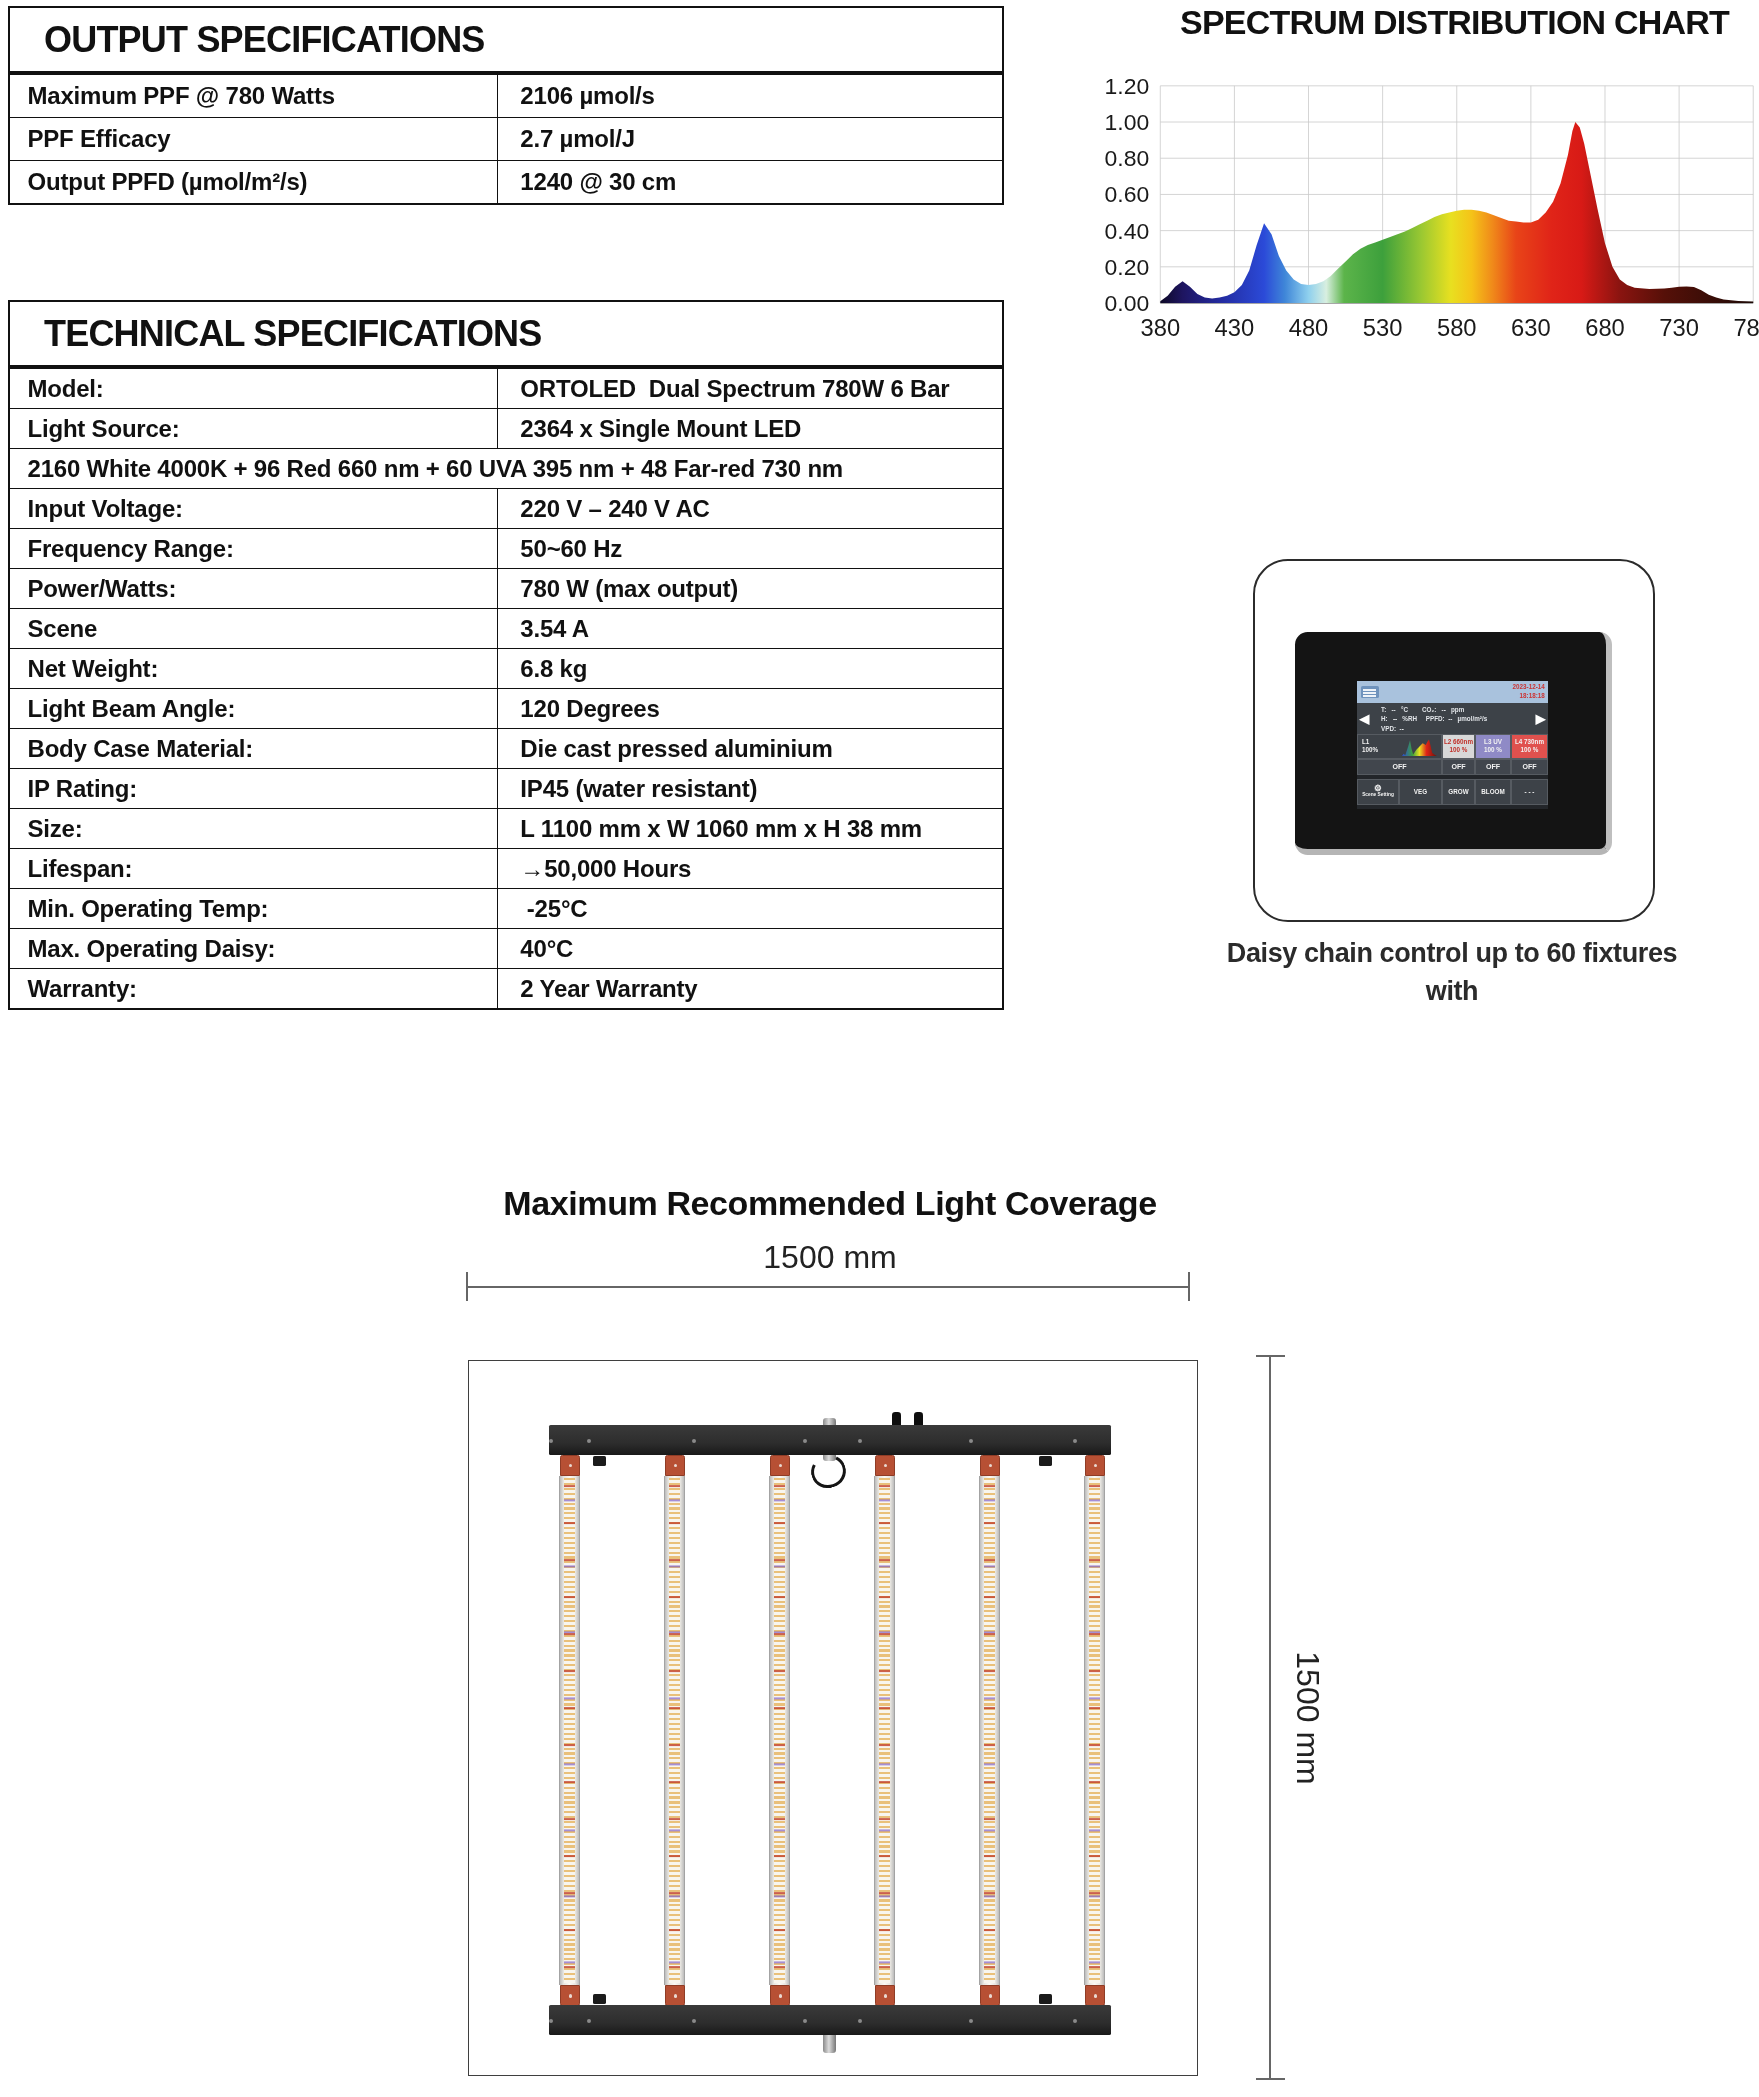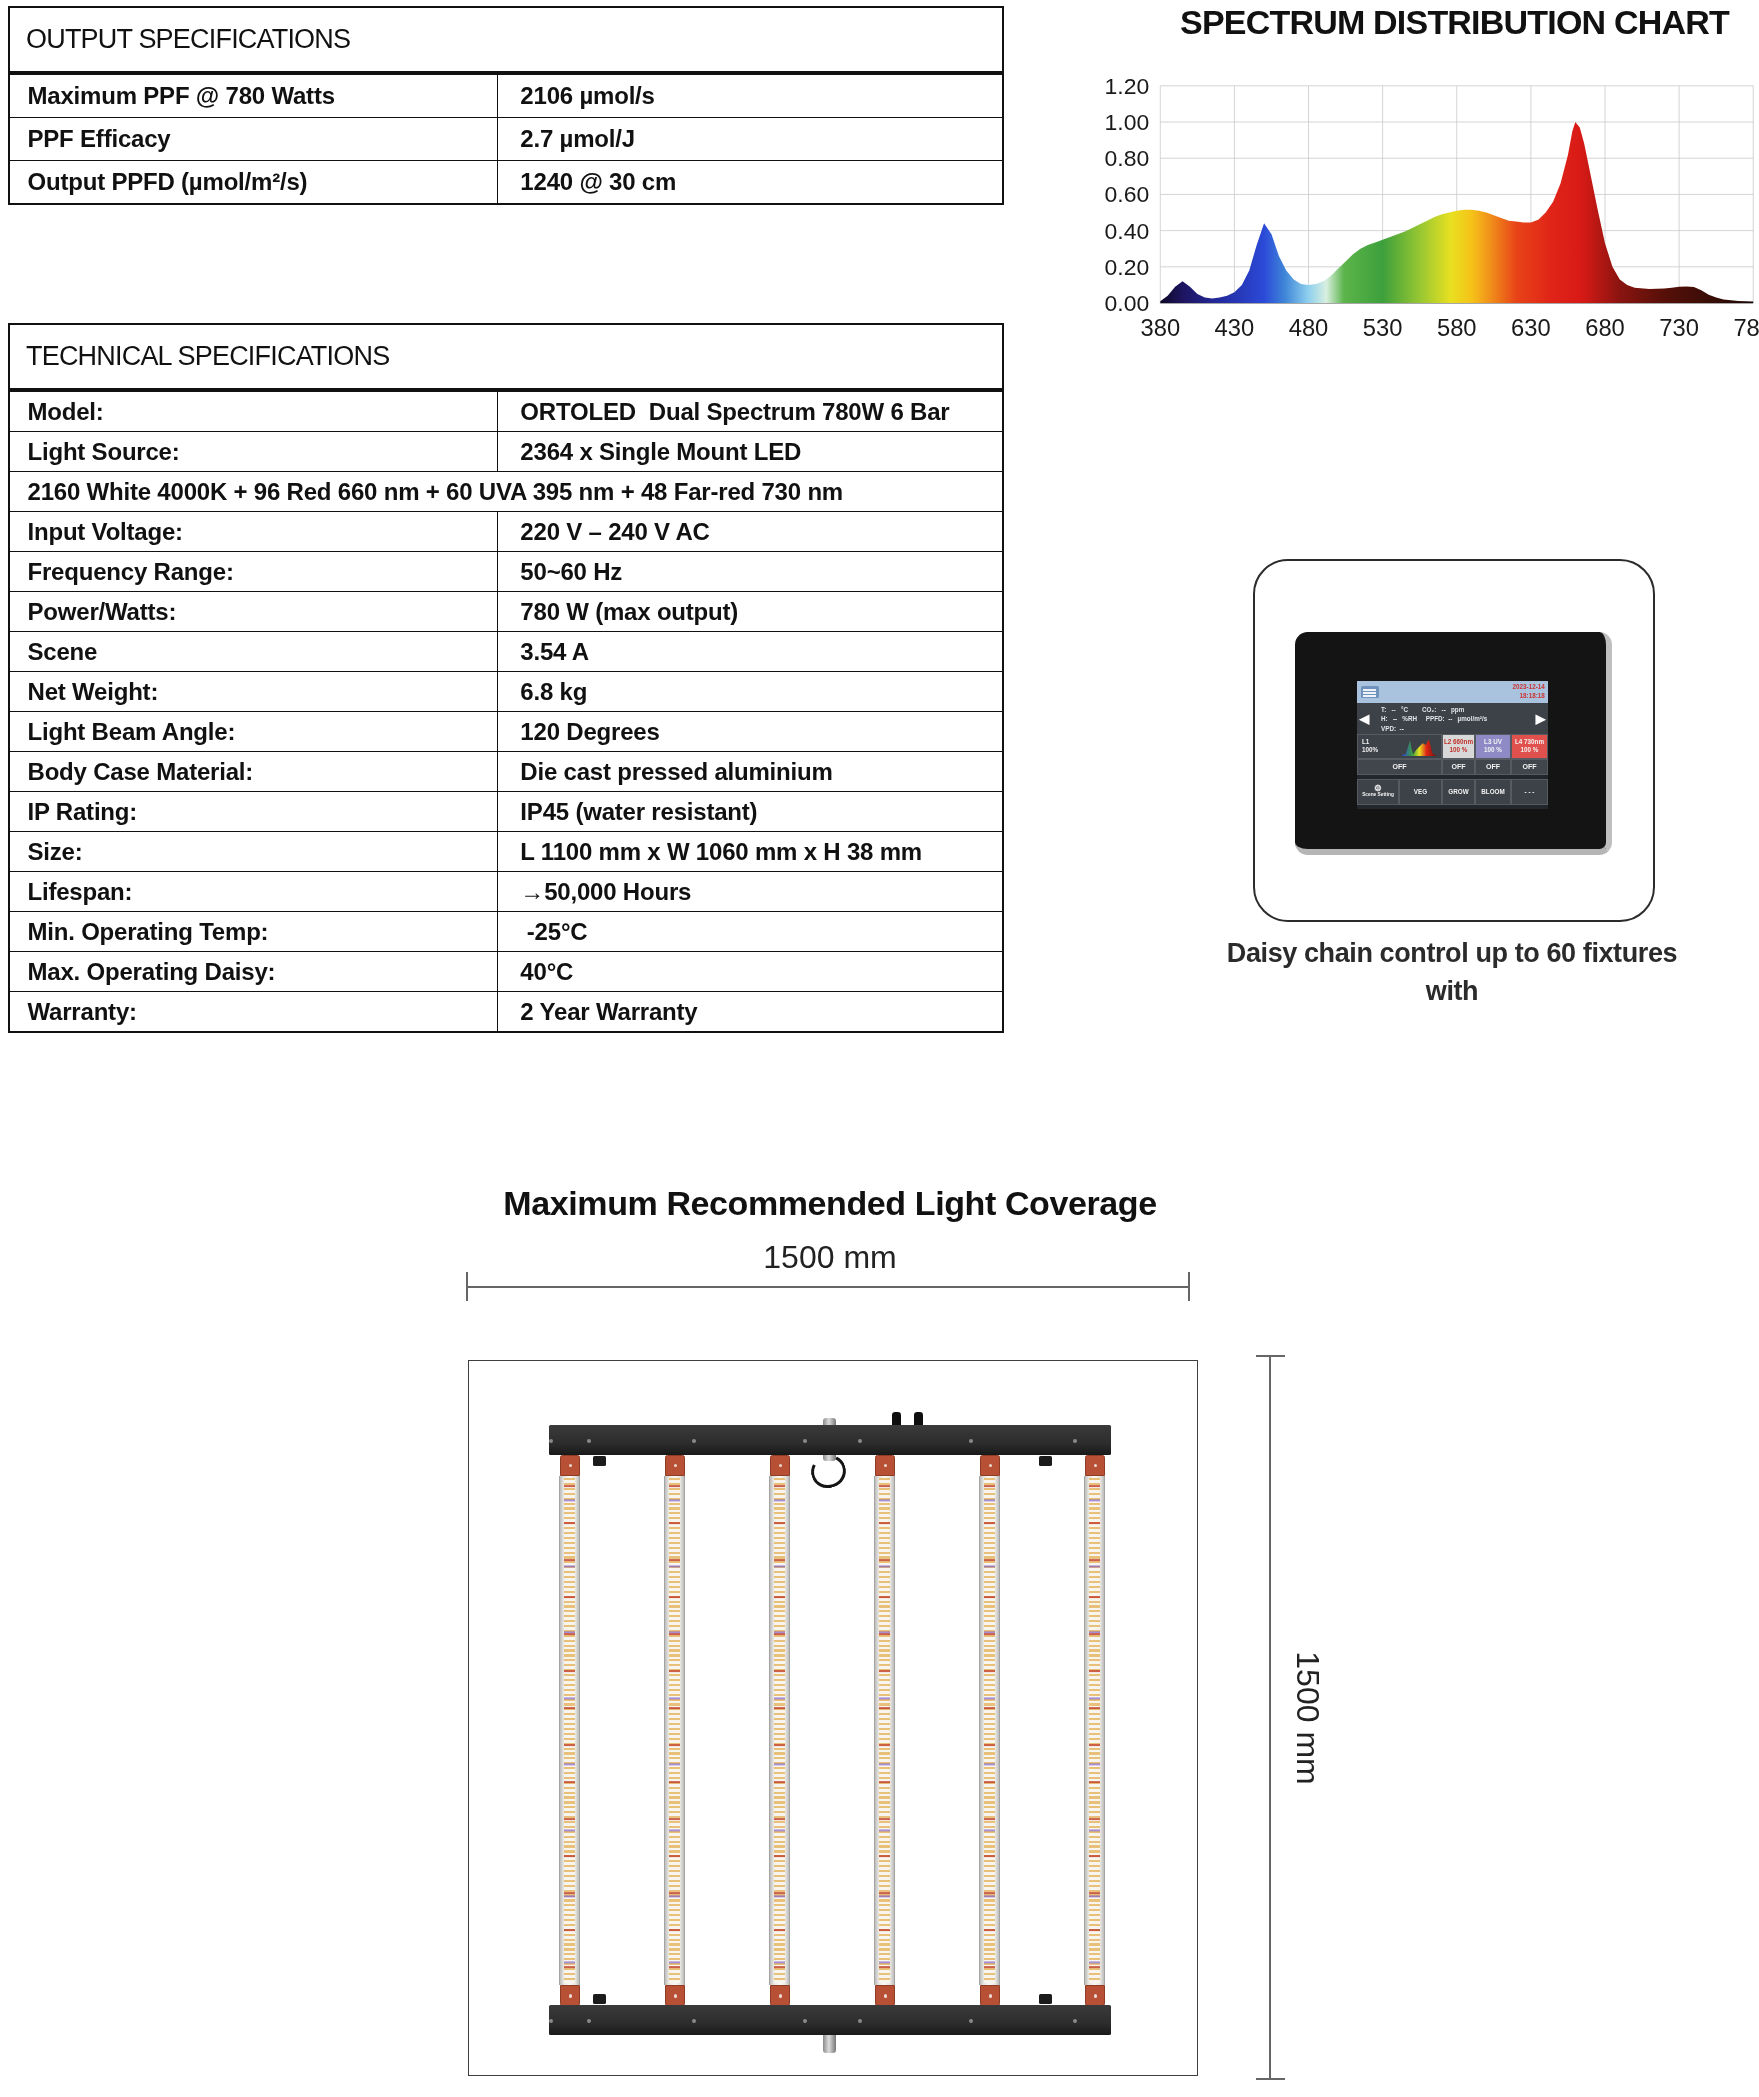--- a/index.html
+++ b/index.html
@@ -2,22 +2,22 @@
 <html style="font-size:12.7px"><head>
 <meta charset="utf-8">
 <style>
   html,body{margin:0;padding:0;}
   body{width:1760px;height:2097px;position:relative;background:#fff;
        font-family:"Liberation Sans",sans-serif;color:#111;overflow:hidden;}
   .abs{position:absolute;}
 
   
   .spec-table{position:absolute;left:8px;width:996px;border:2.4px solid #111;background:#fff;box-sizing:border-box;}
-  .spec-header{height:63px;display:flex;align-items:center;padding-left:16px;
-               font-size:27px;font-weight:normal;letter-spacing:-0.8px;border-bottom:3.2px solid #111;}
+  .spec-header{height:63px;display:flex;align-items:center;padding-left:34px;
+               font-size:36px;font-weight:bold;letter-spacing:-0.8px;border-bottom:3.2px solid #111;}
   .spec-row{display:flex;border-top:1.6px solid #111;box-sizing:border-box;gap:8px;}
   .spec-row:first-child{border-top:none;}
   .spec-row .cell{display:flex;align-items:center;font-size:24px;font-weight:bold;
                   letter-spacing:-0.2px;white-space:pre-wrap;box-sizing:border-box;}
   .spec-row .label{width:49.2%;padding-left:17.5px;border-right:1.6px solid #111;}
   .spec-row .val{flex:1;padding-left:14.3px;}
   .spec-row.full .label{width:100%;border-right:none;}
   #output-table .spec-row{height:43px;}
   #tech-table .spec-row{height:40px;}
 
@@ -112,21 +112,21 @@
   <div class="spec-row">
     <div class="cell label">PPF Efficacy</div>
     <div class="cell val">2.7 µmol/J</div>
   </div>
   <div class="spec-row">
     <div class="cell label">Output PPFD (µmol/m²/s)</div>
     <div class="cell val">1240 @ 30 cm</div>
   </div>
 </section>
 
-<section class="spec-table" id="tech-table" style="top:323px">
+<section class="spec-table" id="tech-table" style="top:300px">
   <div class="spec-header">TECHNICAL SPECIFICATIONS</div>
   <div class="spec-row">
     <div class="cell label">Model:</div>
     <div class="cell val">ORTOLED  Dual Spectrum 780W 6 Bar</div>
   </div>
   <div class="spec-row">
     <div class="cell label">Light Source:</div>
     <div class="cell val">2364 x Single Mount LED</div>
   </div>
   <div class="spec-row full">

